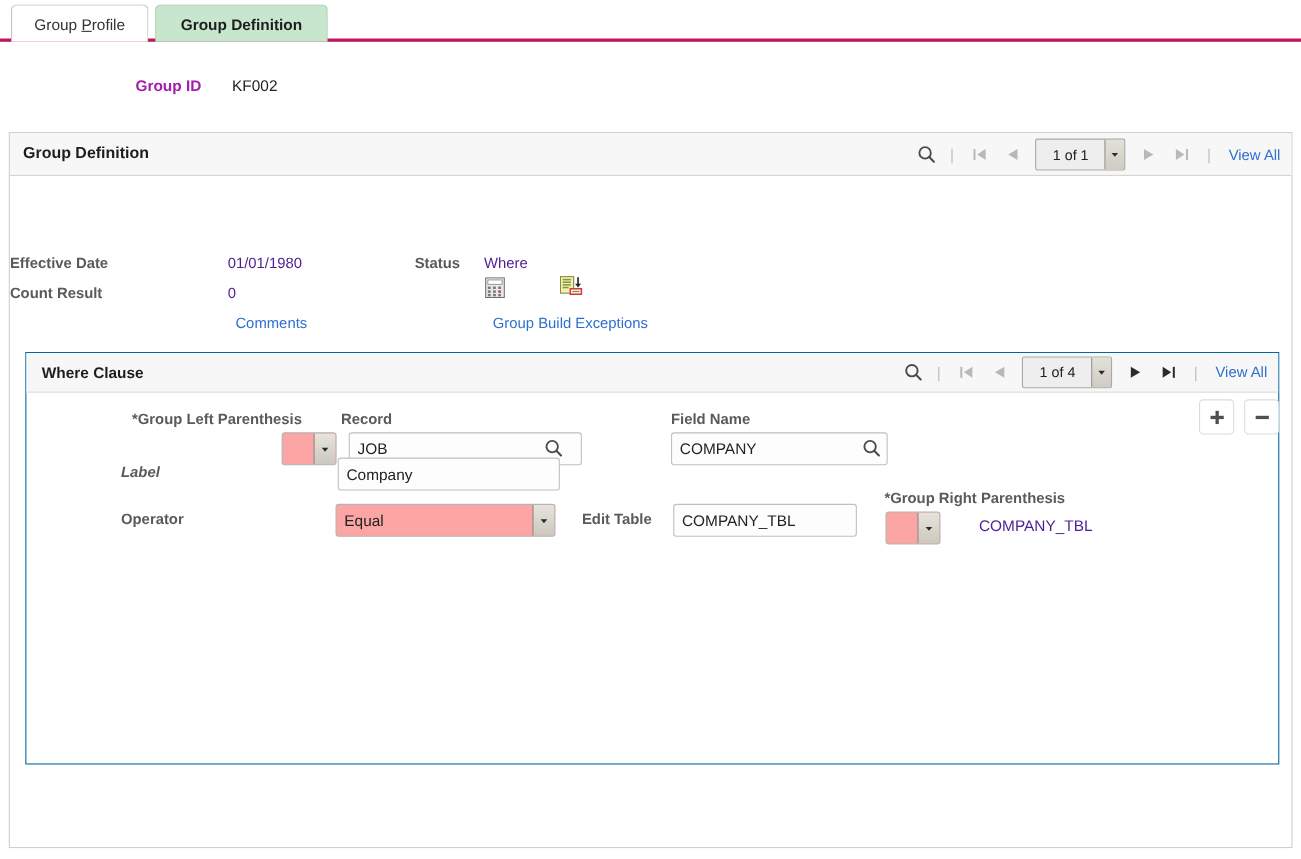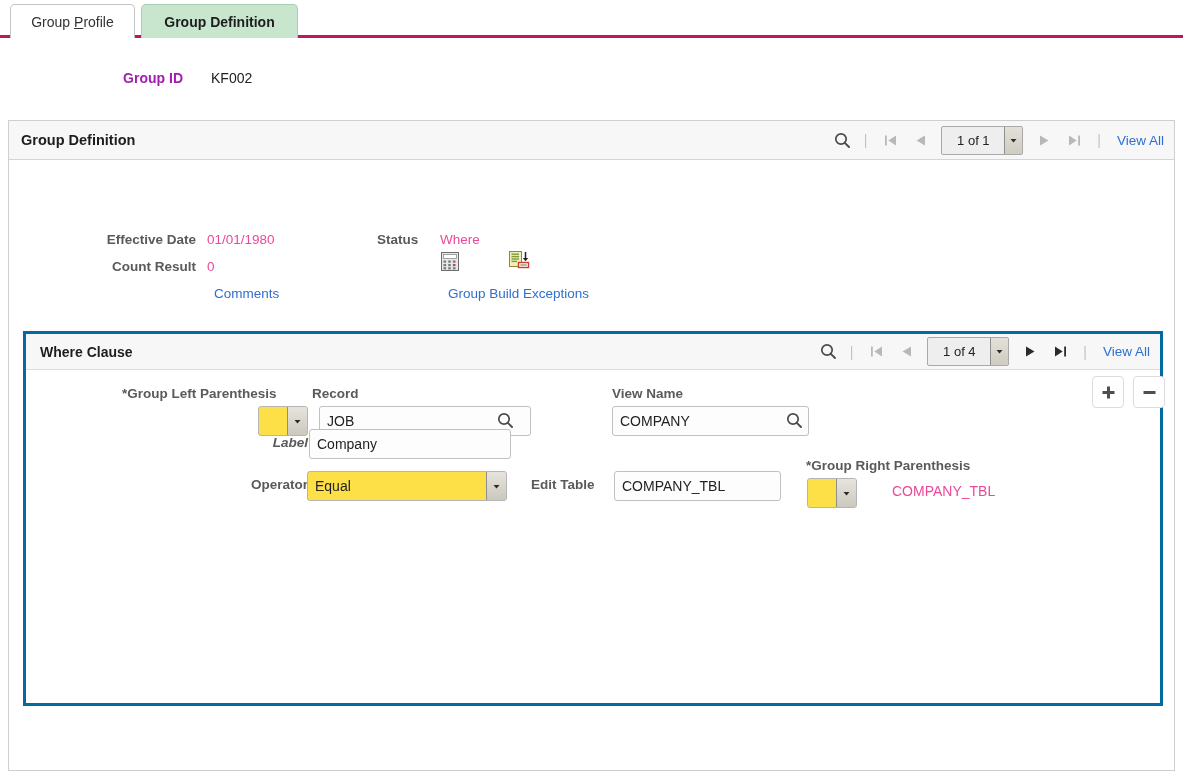--- a/index.html
+++ b/index.html
@@ -165,24 +165,24 @@
   }
 
   
   .gd-body { position: relative; }
   .fld-label {
     position: absolute;
     font-weight: bold;
     color: #5a5a5a;
     font-size: 13.5px;
   }
-  .fld-label.right { text-align: right; }
+  .fld-label.right { }
   .fld-value {
     position: absolute;
-    color: #ec4899;
+    color: #4c1d95;
     font-size: 13.5px;
   }
   .link {
     position: absolute;
     color: #2e6fcf;
     font-size: 13.5px;
     cursor: pointer;
   }
 
   
@@ -191,23 +191,22 @@
     cursor: pointer;
   }
 
   
   .wc-panel {
     position: absolute;
     left: 14px; top: 160px;
     width: 1140px;
     height: 375px;
     box-sizing: border-box;
-    border: 3px solid #0369a1;
+    border: 1px solid #0369a1;
     background: #ffffff;
-    margin-top: 11px;
   }
   .wc-header {
     position: relative;
     height: 36px;
     box-sizing: border-box;
     background: #f7f7f7;
     border-bottom: 1px solid #dddddd;
   }
   .wc-header .wc-title {
     position: absolute;
@@ -236,21 +235,21 @@
   .lookup-ico {
     position: absolute;
     cursor: pointer;
   }
   .sel {
     position: absolute;
     box-sizing: border-box;
     height: 30px;
     border: 1px solid #b5b5b5;
     border-radius: 3px;
-    background: #fde047;
+    background: #fca5a5;
     display: flex;
     align-items: stretch;
     overflow: hidden;
     cursor: pointer;
   }
   .sel .sel-txt {
     flex: 1;
     display: flex;
     align-items: center;
     padding-left: 7px;
@@ -435,21 +434,21 @@
           </div>
           <div class="nav-sep">|</div>
           <div class="nav-viewall">View All</div>
         </div>
       </div>
 
       <div class="wc-body">
 
         <div class="fld-label" style="left:96px; top:16px;">*Group Left Parenthesis</div>
         <div class="fld-label" style="left:286px; top:16px;">Record</div>
-        <div class="fld-label" style="left:586px; top:16px;">View Name</div>
+        <div class="fld-label" style="left:586px; top:16px;">Field Name</div>
 
         <div class="sel" style="left:232px; top:36px; width:50px;">
           <div class="sel-txt"></div>
           <div class="sel-btn">
             <svg width="9" height="9" viewBox="0 0 9 9">
                 <polygon points="1.5,3 7.5,3 4.5,6.6" fill="#2b2b2b"></polygon>
               </svg>
           </div>
         </div>
 

